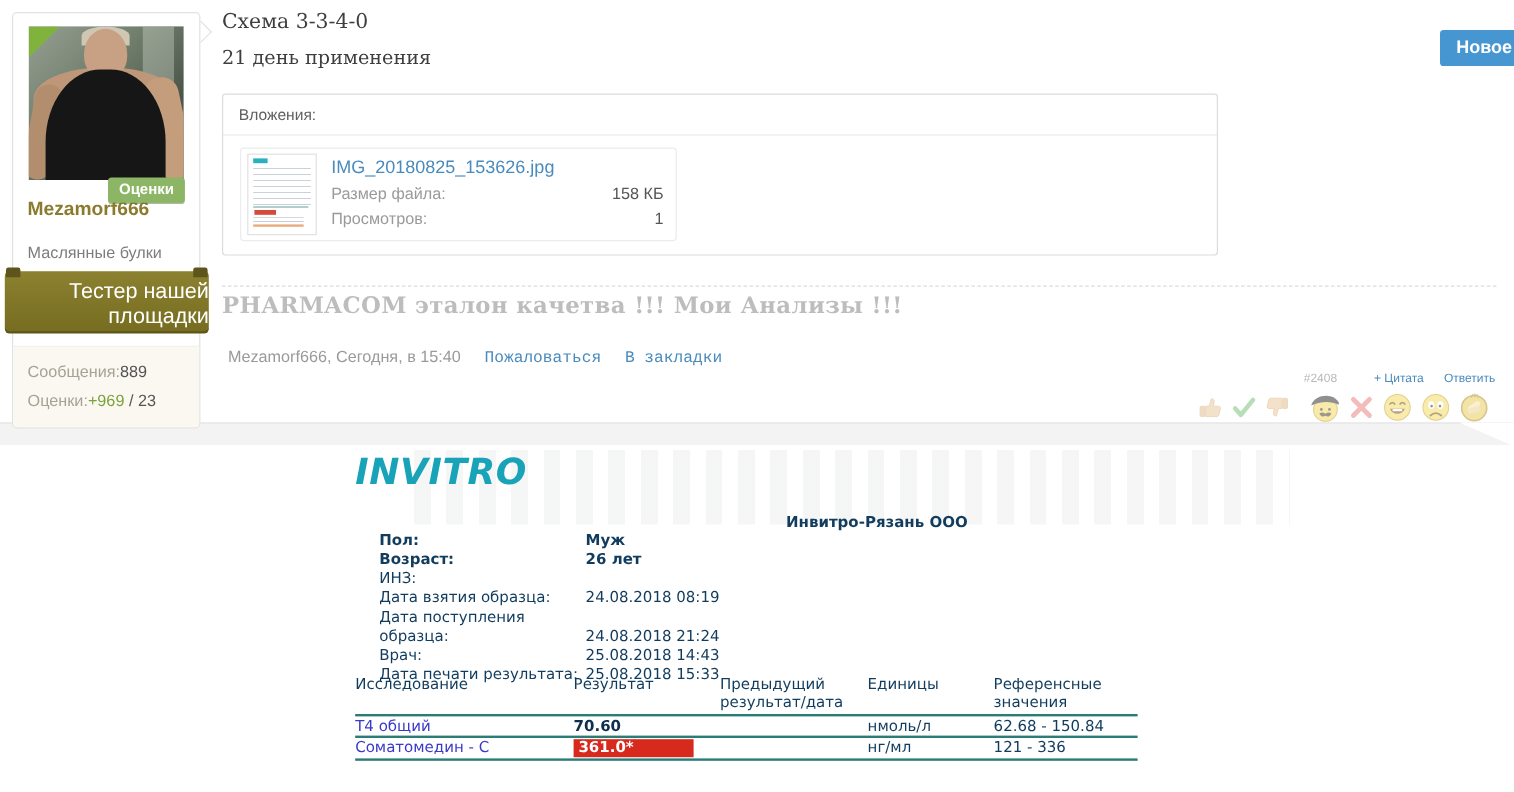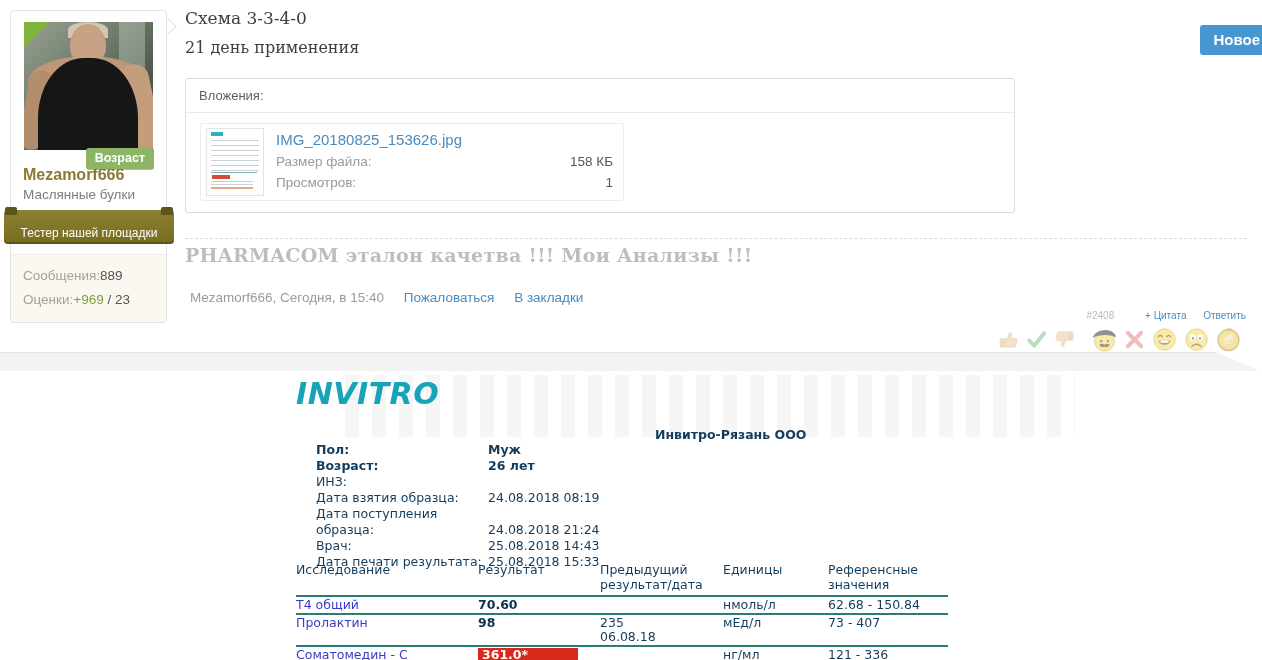--- a/index.html
+++ b/index.html
@@ -23,65 +23,65 @@
   .av-head { position:absolute; left:46px; top:2px; width:36px; height:42px; background:#c8a083; border-radius:50% 50% 46% 46%; }
   .av-hair { position:absolute; left:44px; top:0px; width:40px; height:16px; background:#cfc7b4; border-radius:50% 50% 0 0; }
   .av-torso { position:absolute; left:14px; top:36px; width:100px; height:94px; background:#161616;
               border-radius:46% 46% 4% 4% / 64% 64% 2% 2%; }
   .av-corner { position:absolute; left:0; top:0; width:0; height:0;
                border-top:26px solid #7fb33c; border-right:26px solid transparent; }
   .online-badge { position:absolute; right:-1px; top:126px; background:#8cb566; color:#fff;
                   font-size:12.5px; font-weight:bold; padding:3px 9px 4px; border-radius:3px;
                   box-shadow:0 1px 0 rgba(90,120,60,.5); z-index:4; }
   .member-name { margin:16px 12px 0; color:#8a7b2e; font-weight:bold; font-size:16px; }
-  .member-title { margin:3px 12px 8px; color:#7d7d7d; font-size:13.5px; }
+  .member-title { margin:19px 12px 8px; color:#7d7d7d; font-size:13.5px; }
   .member-ribbon { position:relative; left:-7px; width:170px; background:linear-gradient(#8c8130,#766c20);
-                   color:#fff; font-size:12px; text-align:center; padding:16px 0 4px; border-radius:4px;
+                   color:#fff; font-size:18px; text-align:right; padding:6px 0 4px; border-radius:4px;
                    box-shadow:inset 0 -2px 0 rgba(0,0,0,.22); z-index:5; }
   .member-ribbon::before, .member-ribbon::after { content:''; position:absolute; top:-3px; width:12px; height:8px;
                    background:#5d551b; z-index:-1; border-radius:2px 2px 0 0; }
   .member-ribbon::before { left:1px; } .member-ribbon::after { right:1px; }
   .member-stats { margin-top:10px; background:#faf8f1; border-top:1px solid #ececec;
                   padding:9px 12px 11px; border-radius:0 0 4px 4px; }
   .stat-row { display:flex; justify-content:flex-start; font-size:13.5px; color:#a7a295; line-height:1.75; }
   .stat-value { color:#545454; }
   .stat-plus { color:#7ca23d; }
 
   
   .post-title  { position:absolute; left:185px; top:8px;  font-family:"DejaVu Serif",serif; font-size:17px; color:#3e3e3e; }
   .post-title2 { position:absolute; left:185px; top:38px; font-family:"DejaVu Serif",serif; font-size:16px; color:#3e3e3e; }
   .new-btn { position:absolute; top:25px; right:-16px; background:#4696d2; color:#fff; font-weight:bold;
              font-size:15px; padding:6px 18px 7px 13px; border-radius:3px; }
 
   
   .attach-box { position:absolute; left:185px; top:78px; width:830px; height:135px;
                 border:1px solid #dcdcdc; border-radius:3px; background:#fff; }
   .attach-header { padding:9px 13px; font-size:13px; color:#5f5f5f; border-bottom:1px solid #e9e9e9; }
-  .attach-item { position:absolute; left:14px; top:44px; width:424px; height:78px;
+  .attach-item { position:absolute; left:14px; top:44px; width:364px; height:78px;
                  border:1px solid #ececec; border-radius:3px; background:#fff; display:flex; }
   .attach-thumb { width:58px; height:68px; margin:4px 8px 4px 5px; border:1px solid #e2e2e2; background:#fff; position:relative; }
   .t-logo { position:absolute; left:4px; top:3px; width:12px; height:4px; background:#2bb0c0; }
   .t-lines { position:absolute; left:4px; right:4px; top:11px; height:32px;
              background:repeating-linear-gradient(#b9c2cc 0 1px, transparent 1px 5px); opacity:.75; }
   .t-red { position:absolute; left:5px; top:46px; width:18px; height:4px; background:#d64a3a; }
   .t-teal-line { position:absolute; left:4px; right:6px; top:43px; height:1px; background:#7fb0ad; }
   .t-orange { position:absolute; left:4px; top:58px; width:42px; height:2px; background:#e9ab7e; }
   .t-gray { position:absolute; left:4px; right:10px; top:52px; height:4px;
             background:repeating-linear-gradient(#c9cfd6 0 1px, transparent 1px 3px); }
   .attach-info { flex:1; padding:7px 10px 0 4px; }
   .attach-link { color:#4a8bbd; font-size:15px; text-decoration:none; display:block; margin-bottom:4px; }
   .attach-row { display:flex; justify-content:space-between; color:#9a9a9a; font-size:13.5px; line-height:1.55; }
   .attach-row .v { color:#565656; }
 
   
   .dashed-sep { position:absolute; left:185px; right:15px; top:238px; border-top:1px dashed #dcdcdc; }
   .post-heading { position:absolute; left:185px; top:244px; font-family:"DejaVu Serif",serif;
                   font-weight:bold; font-size:19px; color:#bdbdbd; letter-spacing:.3px; }
   .meta-left { position:absolute; left:190px; top:290px; font-size:13.5px; color:#9a9a9a; }
-  .meta-left a { color:#4a8bbd; text-decoration:none; margin-left:16px; }
+  .meta-left a { color:#4a8bbd; text-decoration:none; margin-left:16px;font-family:Liberation Mono, monospace; }
   .meta-right { position:absolute; right:16px; top:290px; font-size:10px;margin-top:20px; }
   .meta-num { color:#b9b9b9; margin-right:14px; }
   .meta-right a { color:#4a8bbd; text-decoration:none; margin-left:14px; }
 
   
   .reactions { position:absolute; right:20px; top:326px; display:flex; align-items:center; gap:5px; opacity:.52; }
   .rx { width:23px; height:23px; cursor:pointer; }
   .rx.big { width:27px; height:27px; }
   .rx.gapL { margin-left:10px; }
 
@@ -122,21 +122,21 @@
       <div class="avatar">
         <div class="av-light"></div>
         <div class="av-shoulders"></div>
         <div class="av-arm-l"></div>
         <div class="av-arm-r"></div>
         <div class="av-hair"></div>
         <div class="av-head"></div>
         <div class="av-torso"></div>
         <div class="av-corner"></div>
       </div>
-      <div class="online-badge">Возраст</div>
+      <div class="online-badge">Оценки</div>
     </div>
     <div class="member-name">Mezamorf666</div>
     <div class="member-title">Маслянные булки</div>
     <div class="member-ribbon">Тестер нашей площадки</div>
     <div class="member-stats">
       <div class="stat-row">
         <span>Сообщения:</span>
         <span class="stat-value">889</span>
       </div>
       <div class="stat-row">
@@ -261,30 +261,20 @@
       <div class="tr body-row">
         <div class="c1 name">Т4 общий</div>
         <div class="c2 res">70.60</div>
         <div class="c3 prev">
             <div></div>
           </div>
         <div class="c4">нмоль/л</div>
         <div class="c5">62.68 - 150.84</div>
       </div>
       <div class="tr body-row">
-        <div class="c1 name">Пролактин</div>
-        <div class="c2 res">98</div>
-        <div class="c3 prev">
-          <div>235</div>
-          <div>06.08.18</div>
-        </div>
-        <div class="c4">мЕд/л</div>
-        <div class="c5">73 - 407</div>
-      </div>
-      <div class="tr body-row">
         <div class="c1 name">Соматомедин - С</div>
         <div class="c2"><span class="res-flag">361.0*</span></div>
         <div class="c3 prev">
             <div></div>
           </div>
         <div class="c4">нг/мл</div>
         <div class="c5">121 - 336</div>
       </div>
     </div>
   </div>

